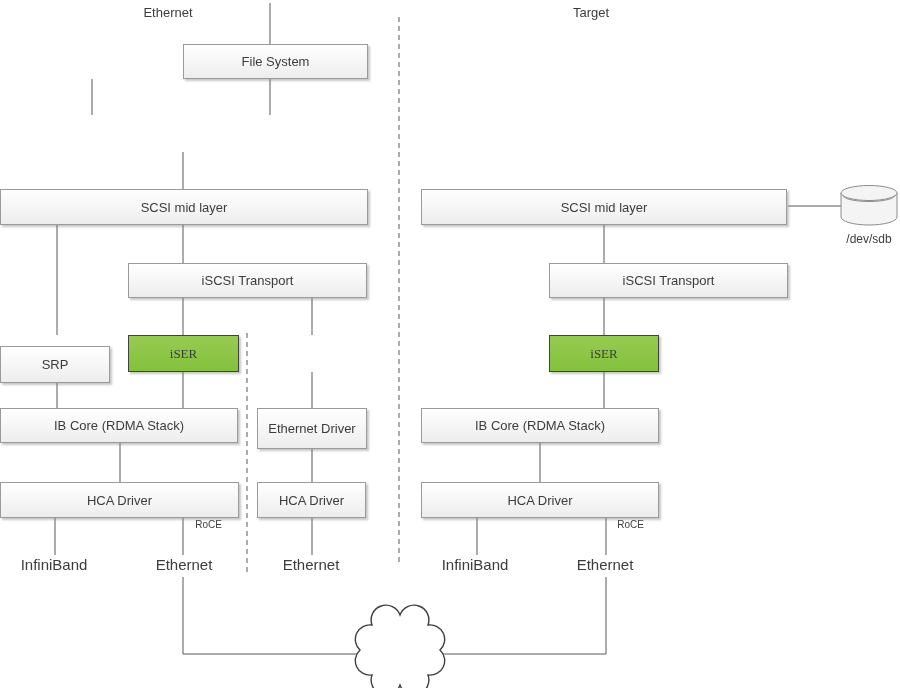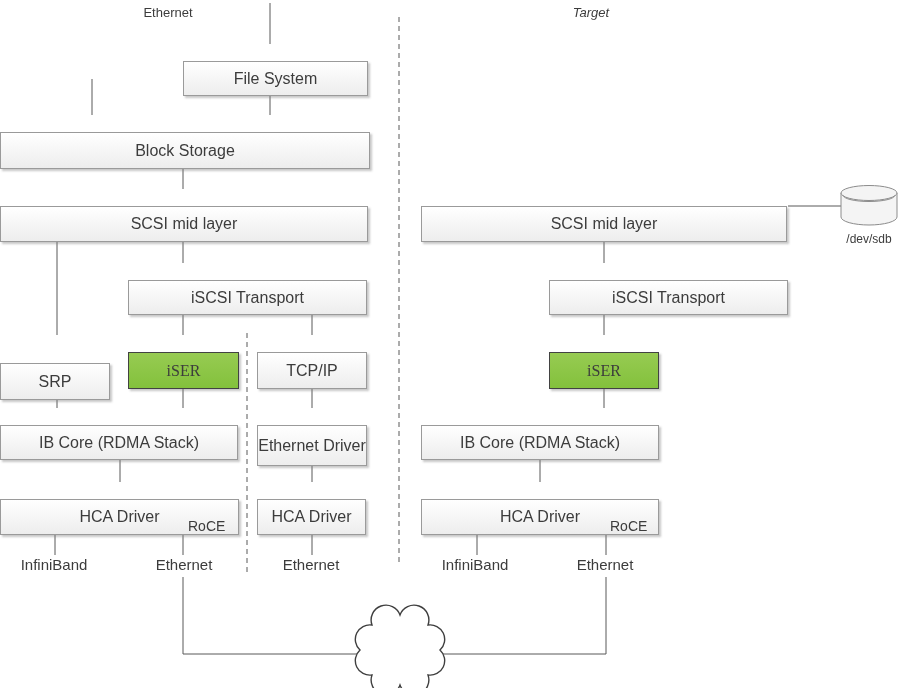--- a/index.html
+++ b/index.html
@@ -3,34 +3,33 @@
 <meta charset="utf-8">
 <style>
   html,body{margin:0;padding:0;background:#fff;}
   .canvas{
     position:relative;width:900px;height:688px;background:#fff;overflow:hidden;
     font-family:"Liberation Sans","DejaVu Sans",sans-serif;color:var(--text,#3c3c3c);
   }
   .layer{position:absolute;left:0;top:0;width:900px;height:688px;}
   .node{
     position:absolute;box-sizing:border-box;display:flex;align-items:center;justify-content:center;
-    font-size:16px;line-height:1;color:var(--text,#3c3c3c);
+    font-size:13px;line-height:1;color:var(--text,#3c3c3c);
     border:1px solid var(--box-border,#9a9a9a);
     background:linear-gradient(180deg,var(--box-fill-top,#ffffff) 0%,var(--box-fill-bottom,#ededed) 100%);
     box-shadow:2px 2px 2px rgba(130,130,130,.45);
-    margin-top:17px;
   }
   .node.green{
     border:1px solid var(--iser-border,#424242);
     background:linear-gradient(180deg,var(--iser-fill-top,#97cb52) 0%,var(--iser-fill-bottom,#83c13c) 100%);
     font-family:Liberation Serif, serif;
   }
   .lbl{position:absolute;font-size:15px;line-height:1.1;text-align:center;color:var(--text,#3c3c3c);}
   .lbl.section{font-size:13px;}
-  .lbl.tiny{font-size:14px;text-align:right;}
+  .lbl.tiny{font-size:10px;text-align:right;}
   .conn{stroke:var(--connector,#595959);stroke-width:1;fill:none;}
   .dash{stroke-dasharray:5 4;}
   .cloud{fill:#ffffff;stroke:#3f3f3f;stroke-width:1.4;}
   .cyl{fill:#f4f4f4;stroke:#8c8c8c;stroke-width:1;}
   .cylrim{fill:none;stroke:#8c8c8c;stroke-width:1;}
 </style>
 </head>
 <body>
 
 <div class="canvas">
@@ -70,29 +69,27 @@
     <path class="cloud" d="M360 650 A14.5 14.5 0 0 1 372 625 A14.5 14.5 0 0 1 400 615 A14.5 14.5 0 0 1 428 625 A14.5 14.5 0 0 1 440 650 A14.5 14.5 0 0 1 428 675 A14.5 14.5 0 0 1 400 685 A14.5 14.5 0 0 1 372 675 A14.5 14.5 0 0 1 360 650 Z"></path>
 
     <g>
       <path class="cyl" d="M841 193 L841 217 A28 8 0 0 0 897 217 L897 193 Z"></path>
       <ellipse class="cyl" cx="869" cy="193" rx="28" ry="7.5"></ellipse>
       <path class="cylrim" d="M843.5 195.5 A25.5 6 0 0 0 894.5 195.5"></path>
     </g>
   </svg>
 
   <div class="lbl section" style="left:118px;top:6px;width:100px;">Ethernet</div>
-  <div class="lbl section" style="left:541px;top:6px;width:100px;font-style:italic;">Target</div>
+  <div class="lbl section" style="left:541px;top:6px;width:100px;">Target</div>
 
   <div class="node" style="left:183px;top:44px;width:185px;height:35px;">File System</div>
-  <div class="node" style="left:0px;top:115px;width:370px;height:37px;">Block Storage</div>
   <div class="node" style="left:0px;top:189px;width:368px;height:36px;">SCSI mid layer</div>
   <div class="node" style="left:128px;top:263px;width:239px;height:35px;">iSCSI Transport</div>
   <div class="node" style="left:0px;top:346px;width:110px;height:37px;">SRP</div>
   <div class="node green" style="left:128px;top:335px;width:111px;height:37px;">iSER</div>
-  <div class="node" style="left:257px;top:335px;width:110px;height:37px;">TCP/IP</div>
   <div class="node" style="left:0px;top:408px;width:238px;height:35px;">IB Core (RDMA Stack)</div>
   <div class="node" style="left:257px;top:408px;width:110px;height:41px;">Ethernet Driver</div>
   <div class="node" style="left:0px;top:482px;width:239px;height:36px;">HCA Driver</div>
   <div class="node" style="left:257px;top:482px;width:109px;height:36px;">HCA Driver</div>
 
   <div class="node" style="left:421px;top:189px;width:366px;height:36px;">SCSI mid layer</div>
   <div class="node" style="left:549px;top:263px;width:239px;height:35px;">iSCSI Transport</div>
   <div class="node green" style="left:549px;top:335px;width:110px;height:37px;">iSER</div>
   <div class="node" style="left:421px;top:408px;width:238px;height:35px;">IB Core (RDMA Stack)</div>
   <div class="node" style="left:421px;top:482px;width:238px;height:36px;">HCA Driver</div>

